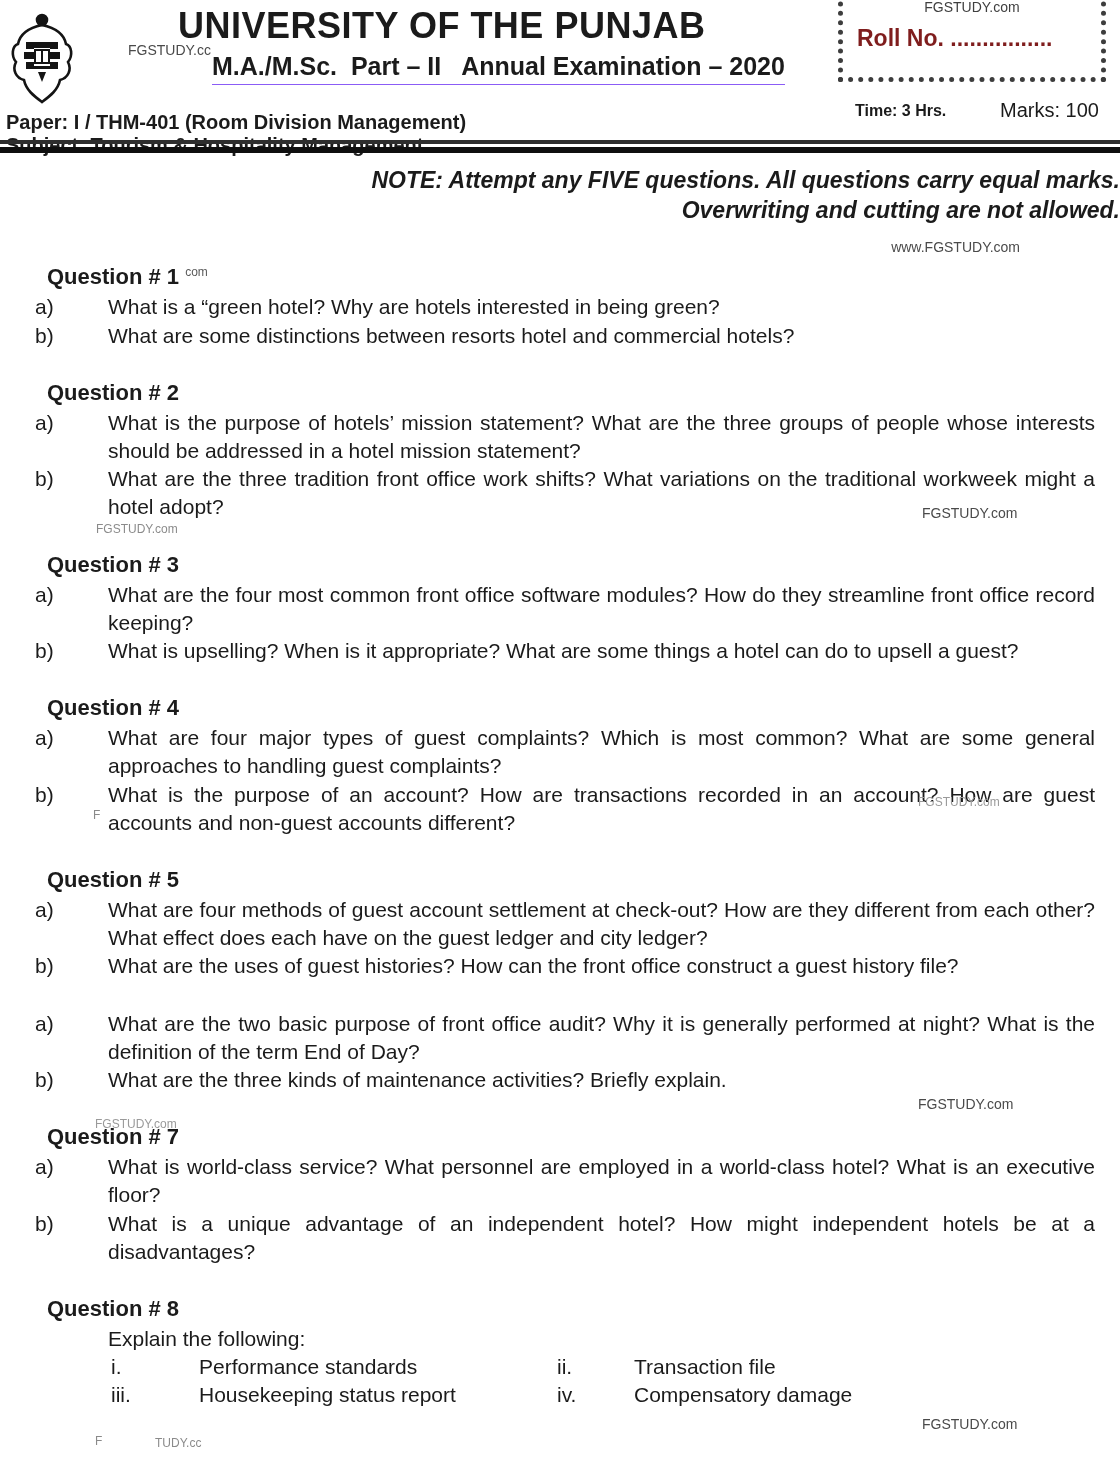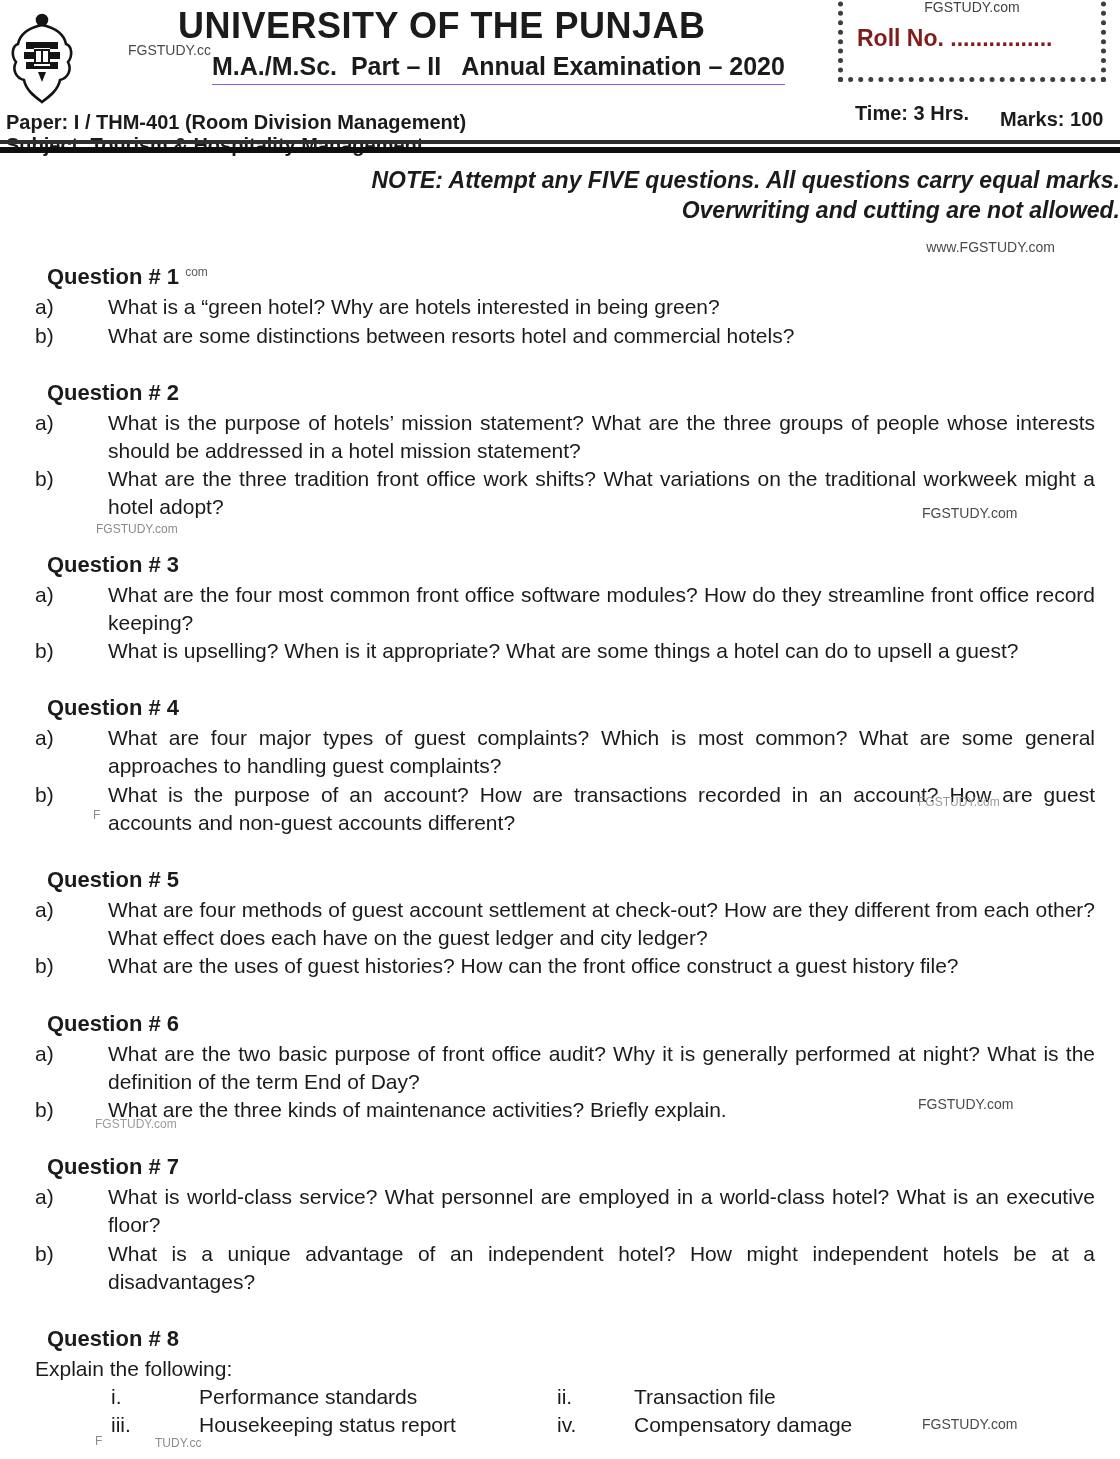--- a/index.html
+++ b/index.html
@@ -27,38 +27,38 @@
     border-bottom:1px solid #8b5cf6;padding-bottom:3px;
   }
   .rollbox{
     position:absolute;left:838px;top:-8px;width:258px;height:80px;
     border:5px dotted #3d3d3d;
   }
   .rollbox .wm-roll{display:block;text-align:center;font-size:14px;color:#3f3f3f;margin-top:2px;}
   .rollbox .roll-label{display:block;font-size:23px;font-weight:700;color:#7f1d1d;margin:10px 0 0 14px;white-space:pre;}
   .subject-line{position:absolute;left:6px;top:86px;font-size:20px;font-weight:700;margin-top:48px;}
   .paper-line{position:absolute;left:6px;top:111px;font-size:20px;font-weight:700;}
-  .time-label{position:absolute;left:855px;top:102px;font-size:20px;font-weight:700;}
-  .marks-label{position:absolute;left:1000px;top:99px;font-size:20px;font-weight:700;margin-top:9px;}
+  .time-label{position:absolute;left:855px;top:102px;font-size:16px;font-weight:700;}
+  .marks-label{position:absolute;left:1000px;top:99px;font-size:20px;font-weight:400;}
   .rule{position:absolute;left:0;top:140px;width:1120px;}
   .rule .r1{height:4px;background:#2e2e2e;margin-bottom:3px;}
   .rule .r2{height:6px;background:#0f0f0f;}
   
   .note{margin-top:7px;text-align:right;font-size:23px;font-weight:700;font-style:italic;line-height:30px;}
-  .wm-www{text-align:right;padding-right:65px;font-size:14px;color:#4a4a4a;margin-top:14px;line-height:16px;}
+  .wm-www{text-align:right;padding-right:100px;font-size:14px;color:#4a4a4a;margin-top:14px;line-height:16px;}
   
   .qwrap{padding:4px 25px 0 35px;}
   .question{margin-bottom:29px;}
   .qtitle{margin:0 0 3px 12px;font-size:22px;font-weight:700;line-height:27px;}
   .qtitle sup{font-size:12px;font-weight:400;color:#5a5a5a;}
   .part{display:flex;align-items:flex-start;}
   .plabel{width:73px;flex-shrink:0;font-size:21px;line-height:28.2px;}
   .ptext{flex:1;font-size:21px;line-height:28.2px;text-align:justify;position:relative;}
   
-  .q8-intro{font-size:21px;line-height:28.2px;}
+  .q8-intro{margin-left:73px;font-size:21px;line-height:28.2px;}
   .q8-row{display:flex;margin-left:76px;font-size:21px;line-height:28.2px;}
   .q8-n1{width:88px;}
   .q8-t1{width:358px;}
   .q8-n2{width:77px;}
   .q8-t2{flex:1;}
   
   .wm{position:absolute;font-size:14px;color:#4a4a4a;white-space:nowrap;pointer-events:none;}
   .wm.faint{color:#9a9a9a;}
   .wm.ghost{color:#6e6e6e;opacity:.8;}
   .wm.tiny{font-size:12px;}
@@ -168,21 +168,20 @@
         <span class="plabel">a)</span>
         <div class="ptext">What are four methods of guest account settlement at check-out? How are they different from each other? What effect does each have on the guest ledger and city ledger?</div>
       </div>
       <div class="part">
         <span class="plabel">b)</span>
         <div class="ptext">What are the uses of guest histories? How can the front office construct a guest history file?</div>
       </div>
     </div>
 
     <div class="question">
-      <h3 class="qtitle">Question # 6</h3>
       <div class="part">
         <span class="plabel">a)</span>
         <div class="ptext">What are the two basic purpose of front office audit? Why it is generally performed at night? What is the definition of the term End of Day?</div>
       </div>
       <div class="part">
         <span class="plabel">b)</span>
         <div class="ptext">What are the three kinds of maintenance activities? Briefly explain.</div>
       </div>
     </div>
 

